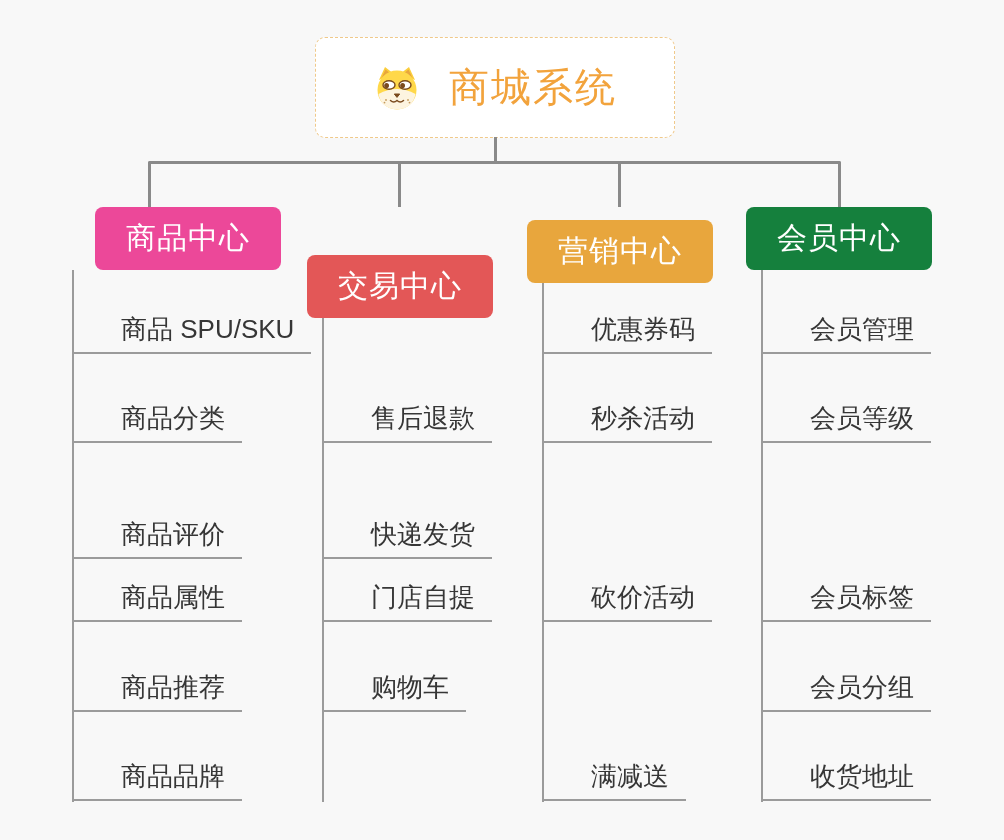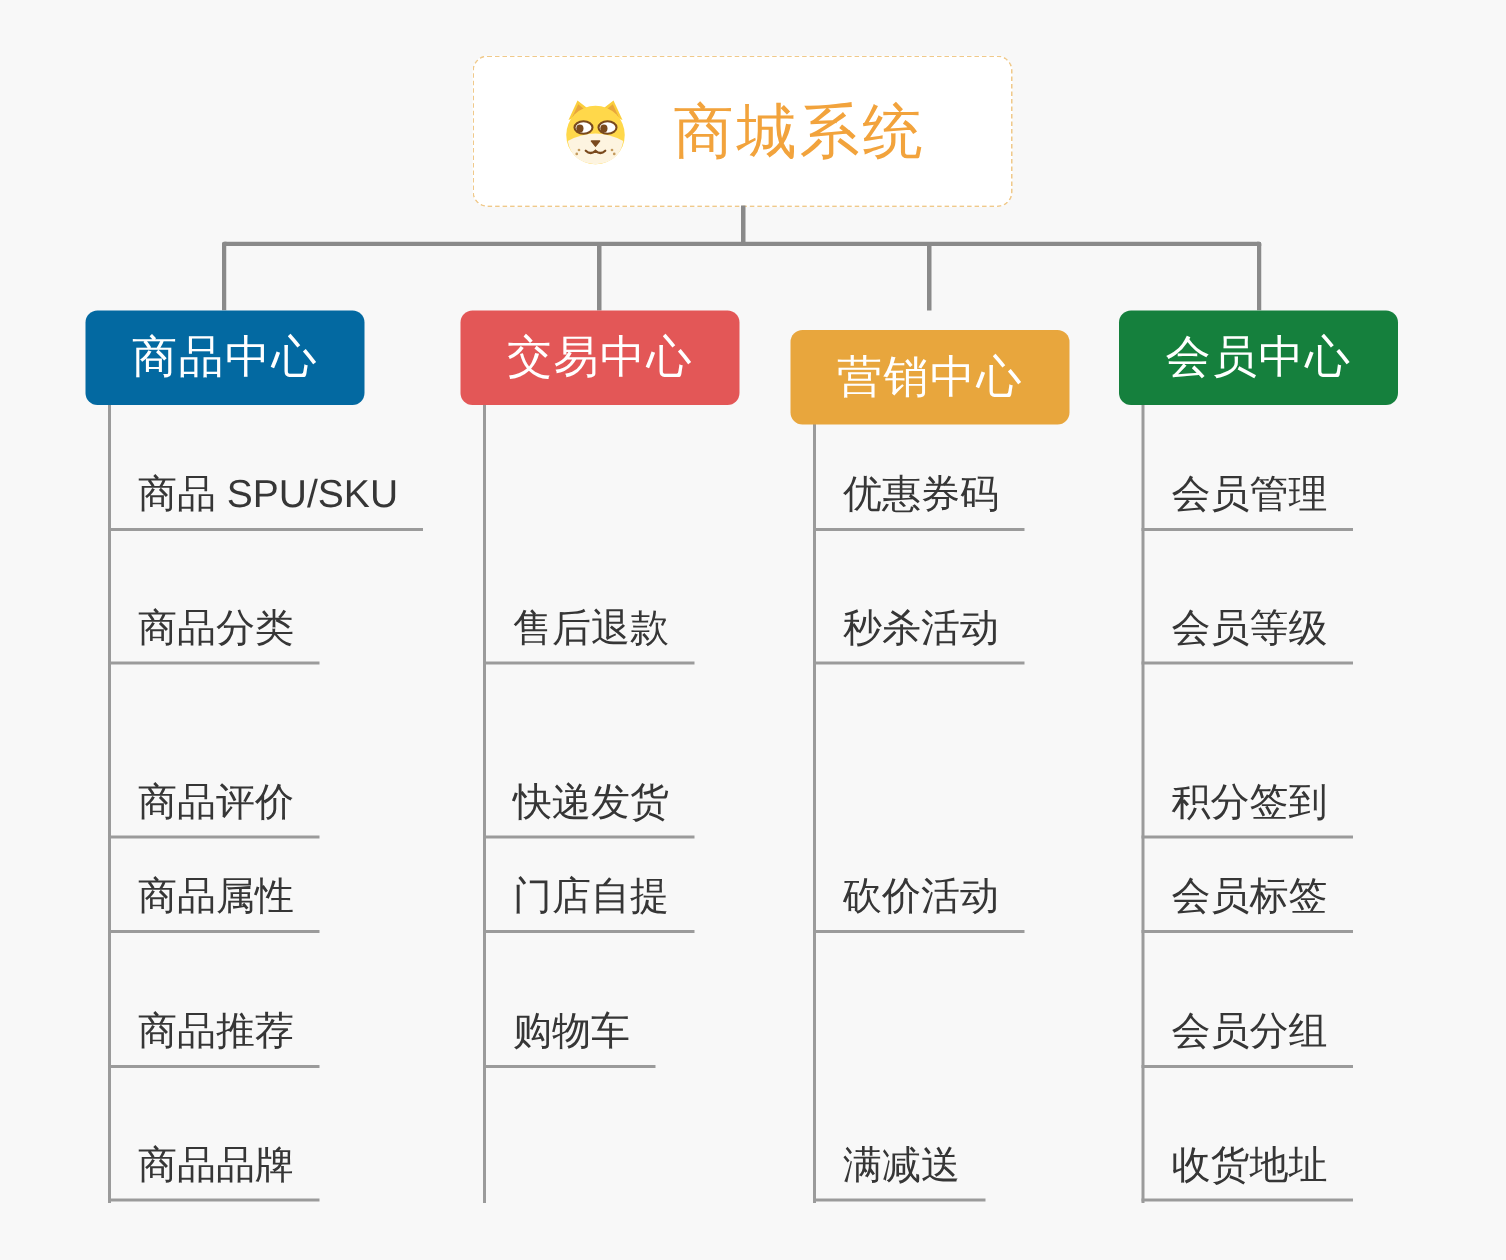--- a/index.html
+++ b/index.html
@@ -35,21 +35,21 @@
     border-radius:8px;display:flex;align-items:center;justify-content:center;
   }
   .branch-label{color:#FFFFFF;font-size:30px;letter-spacing:1px;}
   .spine{
     position:absolute;left:15px;top:270px;width:2px;height:532px;
     background:#9B9B9B;
   }
   .item{
     position:absolute;left:15px;width:max-content;height:47px;
     box-sizing:border-box;display:flex;align-items:flex-end;
-    padding:0 17px 5px 20px;border-bottom:2px solid #9B9B9B;
+    padding:0 17px 5px 49px;border-bottom:2px solid #9B9B9B;
     font-size:26px;color:#363636;white-space:nowrap;cursor:default;
   }
   .i0{top:307px}.i1{top:396px}.i2{top:512px}.i3{top:575px}.i4{top:665px}.i5{top:754px}
 </style>
 </head>
 <body>
 
 <div class="root-node">
   <svg class="root-icon" viewBox="0 0 48 48">
     <polygon points="6,16 12,3 21,10" fill="#FBCE3C"></polygon>
@@ -72,34 +72,34 @@
   <span class="root-title">商城系统</span>
 </div>
 
 <div class="conn conn-root-drop"></div>
 <div class="conn-frame"></div>
 <div class="conn conn-stub2"></div>
 <div class="conn conn-stub3"></div>
 
 <div class="column col0">
   <div class="spine"></div>
-  <div class="branch-node" style="background-color: #0369a1;">
+  <div class="branch-node" style="background-color: #ec4899; margin-left: 38px;">
     <span class="branch-label">商品中心</span>
   </div>
   <div class="item i0">商品 SPU/SKU</div>
   <div class="item i1">商品分类</div>
   <div class="item i2">商品评价</div>
   <div class="item i3">商品属性</div>
   <div class="item i4">商品推荐</div>
   <div class="item i5">商品品牌</div>
 </div>
 
 <div class="column col1">
   <div class="spine"></div>
-  <div class="branch-node" style="background-color: rgb(227, 87, 87);">
+  <div class="branch-node" style="background-color: rgb(227, 87, 87); margin-top: 48px;">
     <span class="branch-label">交易中心</span>
   </div>
   <div class="item i1">售后退款</div>
   <div class="item i2">快递发货</div>
   <div class="item i3">门店自提</div>
   <div class="item i4">购物车</div>
 </div>
 
 <div class="column col2">
   <div class="spine"></div>
@@ -112,17 +112,16 @@
   <div class="item i5">满减送</div>
 </div>
 
 <div class="column col3">
   <div class="spine"></div>
   <div class="branch-node" style="background-color: #15803d;">
     <span class="branch-label">会员中心</span>
   </div>
   <div class="item i0">会员管理</div>
   <div class="item i1">会员等级</div>
-  <div class="item i2">积分签到</div>
   <div class="item i3">会员标签</div>
   <div class="item i4">会员分组</div>
   <div class="item i5">收货地址</div>
 </div>
 
 </body></html>

